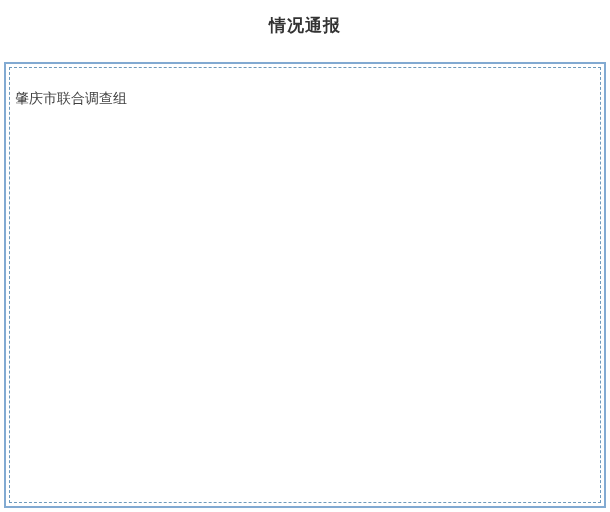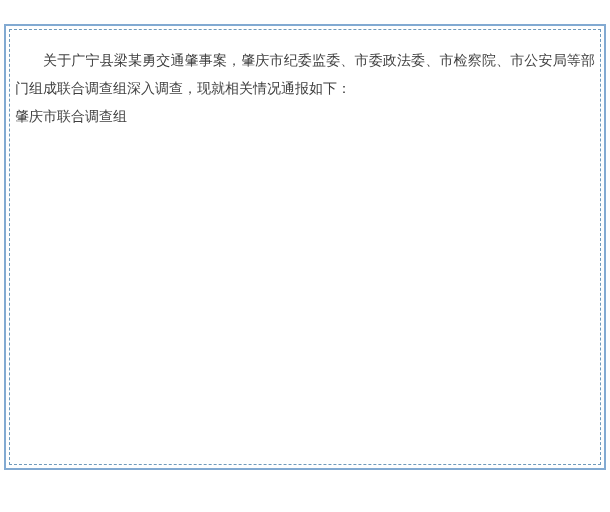--- a/index.html
+++ b/index.html
@@ -60,25 +60,25 @@
     .sign-line {
       text-align: right;
       padding-right: 2px;
     }
   </style>
 </head>
 <body>
 
 <div class="page">
 
+  <h1 class="notice-title">情况通报</h1>
 
   <div class="notice-box">
     <div class="notice-box-inner">
 
-      <p class="body-paragraph">关于广宁县梁某勇交通肇事案，肇庆市纪委监委、市委政法委、市检察院、市公安局等部门组成联合调查组深入调查，现就相关情况通报如下：</p>
 
 
 
 
 
       <p class="sign-line">肇庆市联合调查组</p>
 
 
     </div>
   </div>

